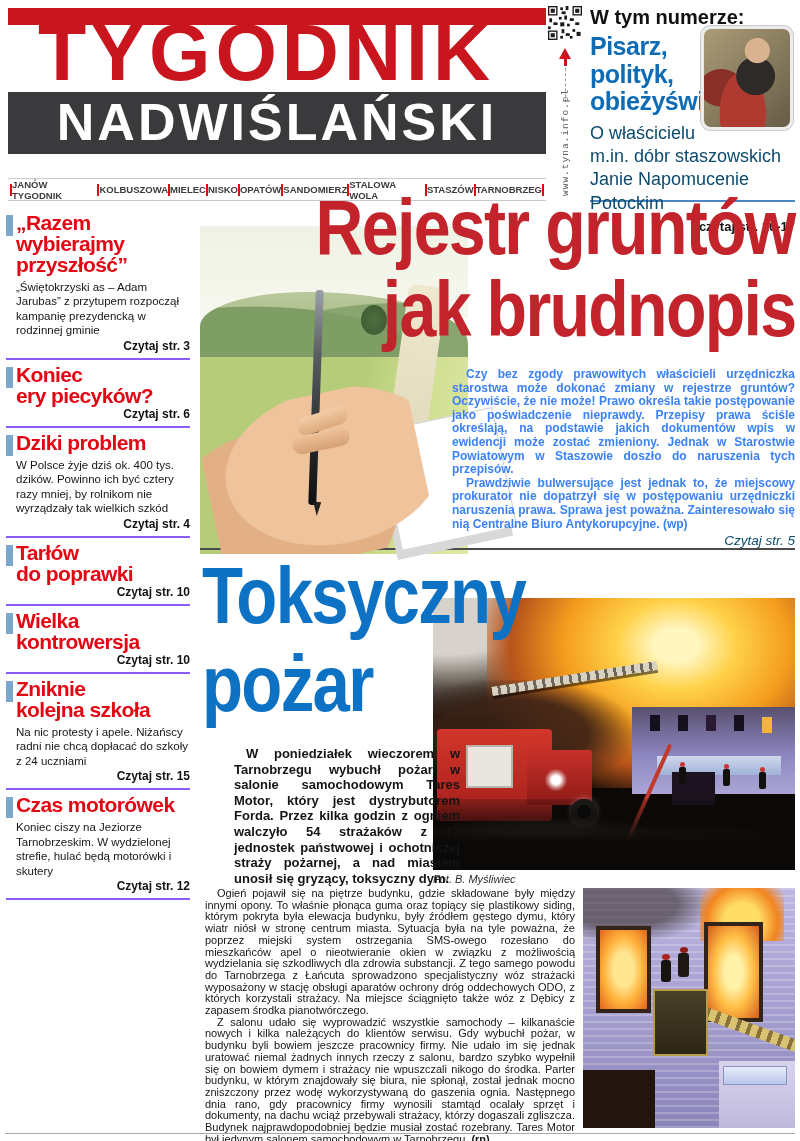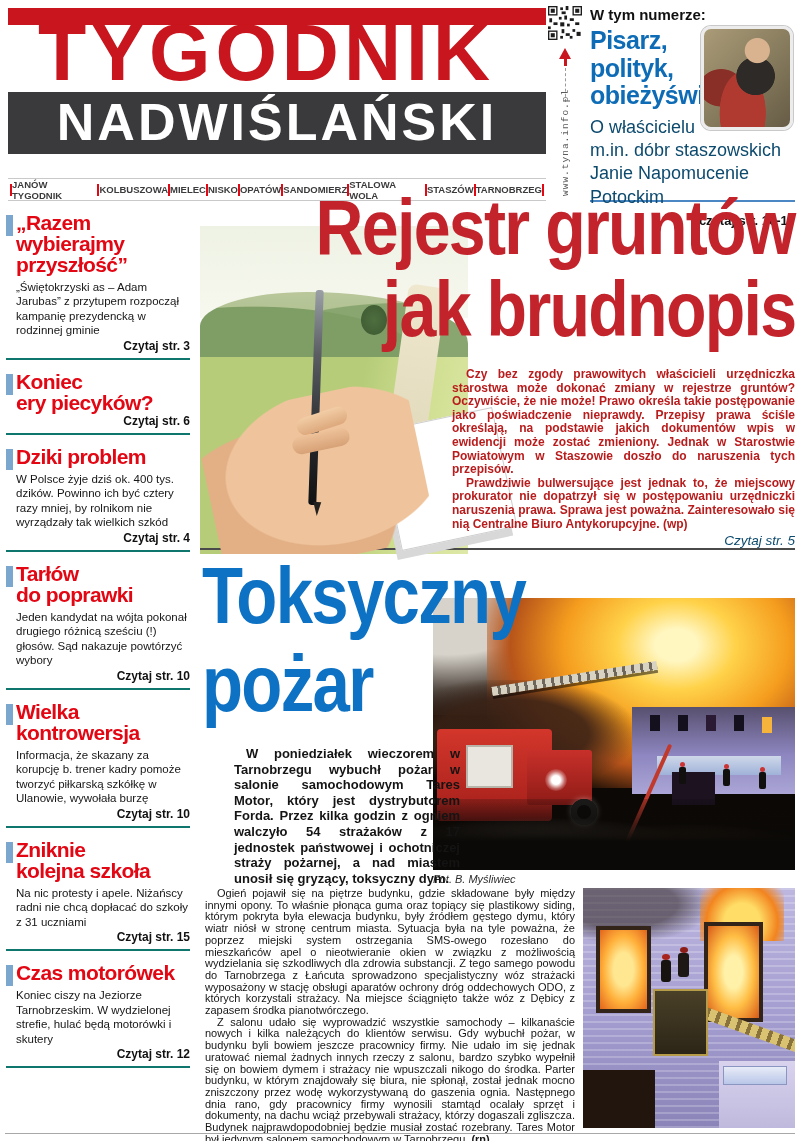--- a/index.html
+++ b/index.html
@@ -29,36 +29,36 @@
   .qr-svg { width:34px; height:34px; display:block; }
   .up-arrow { width:0; height:0; border-left:6px solid transparent; border-right:6px solid transparent;
               border-bottom:11px solid #c9151d; margin:8px auto 0; }
   .arrow-stem { width:3px; height:7px; background:#c9151d; margin:0 auto; }
   .dash-line { width:0; height:34px; border-left:1px dashed #9a9a9a; margin:2px auto; }
   .site-vert { writing-mode:vertical-rl; transform:rotate(180deg); font-family:"Liberation Mono", monospace;
                font-size:9.5px; color:#5c5c5c; letter-spacing:1px; display:inline-block; height:92px; }
 
   
   .promo-box { position:absolute; left:590px; top:6px; width:205px; height:196px; border-bottom:2px solid #4b87c5; }
-  .promo-kicker { font-size:15px; font-weight:600; color:#111; }
+  .promo-kicker { font-size:20px; font-weight:600; color:#111; }
   .promo-title { margin-top:4px; font-size:25px; line-height:1.1; font-weight:bold; color:#0d6cb5; letter-spacing:-0.5px; }
   .promo-portrait { position:absolute; right:2px; top:20px; width:92px; height:104px; border-radius:10px;
                     border:3px solid #ececec; box-shadow:0 0 0 1px #c9c9c9;
                     background:
                       radial-gradient(circle at 62% 22%, #d9b28f 0 13%, rgba(0,0,0,0) 14%),
                       radial-gradient(ellipse at 60% 48%, #2e2a28 0 26%, rgba(0,0,0,0) 27%),
                       radial-gradient(ellipse at 45% 86%, #b03a30 0 34%, rgba(0,0,0,0) 35%),
                       radial-gradient(ellipse at 20% 60%, #8a2f28 0 22%, rgba(0,0,0,0) 23%),
                       linear-gradient(135deg,#aa9b78,#857a5c 55%,#665c46); }
   .promo-desc { margin-top:6px; font-size:18px; line-height:1.3; color:#0c4a6e; }
   .promo-read { margin-top:4px; font-size:13px; font-weight:bold; text-align:right; color:#111; }
 
   
   .sidebar { position:absolute; left:6px; top:208px; width:184px; }
-  .side-item { position:relative; padding:4px 0 5px 10px; border-bottom:2px solid #0f766e; margin-bottom:7px; }
+  .side-item { position:relative; padding:4px 0 5px 10px; border-bottom:2px solid #8b5cf6; }
   .bullet { position:absolute; left:0; top:7px; width:7px; height:21px; background:#7ba6cd; }
   .side-title { color:#e30613; font-weight:bold; font-size:21px; line-height:1.0; letter-spacing:-0.6px; }
   .side-body { margin-top:5px; font-size:11.5px; line-height:1.26; color:#161616; }
   .side-read { margin-top:1px; font-size:12px; font-weight:bold; text-align:right; color:#111; }
 
   
   .barcode-block { position:absolute; left:16px; top:1080px; width:150px; height:46px; }
   .bc-main { position:absolute; left:0; top:0; width:102px; height:40px;
              background:repeating-linear-gradient(90deg,#1a1a1a 0 1.5px,#fff 1.5px 3px,#1a1a1a 3px 4px,#fff 4px 6.5px,#1a1a1a 6.5px 7.5px,#fff 7.5px 10px); }
   .bc-digits { position:absolute; left:0; top:33px; width:102px; background:#fff; font-size:9.5px; text-align:center; letter-spacing:1px; color:#111; }
@@ -92,21 +92,21 @@
               radial-gradient(ellipse at 30% 70%, #e3af85 0 55%, rgba(0,0,0,0) 56%);
               transform:rotate(-12deg); z-index:2; }
   .lp-finger{ position:absolute; left:96px; top:186px; width:52px; height:18px; background:linear-gradient(#f2cda6,#dda87c);
               border-radius:9px; transform:rotate(-18deg); z-index:4; }
   .lp-finger2{ position:absolute; left:92px; top:206px; width:58px; height:18px; background:linear-gradient(#eec29a,#d7a176);
               border-radius:9px; transform:rotate(-12deg); z-index:4; }
   .paper-card { position:absolute; left:388px; top:418px; width:118px; height:122px; background:#fff;
                 border:1px solid #cfcfcf; box-shadow:-6px 8px 0 #d8d8d8; transform:rotate(-12deg); z-index:1; }
 
   .lead-text { position:absolute; left:452px; top:368px; width:343px; z-index:2; }
-  .lead-text p { font-size:12px; line-height:13.6px; font-weight:bold; color:#b91c1c; text-align:justify; text-indent:14px; }
+  .lead-text p { font-size:12px; line-height:13.6px; font-weight:bold; color:#3b82f6; text-align:justify; text-indent:14px; }
   .lead-read { font-size:13.5px; font-style:italic; text-align:right; color:#0c4a6e; margin-top:2px; }
   .rule-lead { position:absolute; left:200px; top:548px; width:595px; height:2px; background:#4a4a4a; }
 
   
   .fire-title { position:absolute; left:202px; top:552px; color:#0d72c4; font-weight:bold; font-size:79px;
                 line-height:1.12; letter-spacing:-2px; transform:scaleX(.85); transform-origin:0 0; z-index:3; }
   .fire-lead { position:absolute; left:205px; top:746px; width:226px; font-size:13px; line-height:15.6px;
                font-weight:bold; color:#141414; text-align:justify; text-indent:12px; z-index:3;margin-left:29px; }
 
   .fire-photo { position:absolute; left:433px; top:598px; width:362px; height:272px; overflow:hidden; background:#0c0805; z-index:1; }
@@ -279,37 +279,35 @@
       <span class="bullet"></span>
       <div class="side-title preline">Dziki problem</div>
       <div class="side-body">W Polsce żyje dziś ok. 400 tys. dzików. Powinno ich być cztery razy mniej, by rolnikom nie wyrządzały tak wielkich szkód</div>
       <div class="side-read">Czytaj str. 4</div>
     </div>
 
     <div class="side-item">
       <span class="bullet"></span>
       <div class="side-title preline">Tarłów
 do poprawki</div>
-      <div class="side-body">Jeden kandydat na wójta pokonał drugiego różnicą sześciu (!) głosów. Sąd nakazuje powtórzyć wybory</div>
       <div class="side-read">Czytaj str. 10</div>
     </div>
 
     <div class="side-item">
       <span class="bullet"></span>
       <div class="side-title preline">Wielka
 kontrowersja</div>
-      <div class="side-body">Informacja, że skazany za korupcję b. trener kadry pomoże tworzyć piłkarską szkółkę w Ulanowie, wywołała burzę</div>
       <div class="side-read">Czytaj str. 10</div>
     </div>
 
     <div class="side-item">
       <span class="bullet"></span>
       <div class="side-title preline">Zniknie
 kolejna szkoła</div>
-      <div class="side-body">Na nic protesty i apele. Niżańscy radni nie chcą dopłacać do szkoły z 31 uczniami</div>
+      <div class="side-body">Na nic protesty i apele. Niżańscy radni nie chcą dopłacać do szkoły z 24 uczniami</div>
       <div class="side-read">Czytaj str. 15</div>
     </div>
 
     <div class="side-item">
       <span class="bullet"></span>
       <div class="side-title preline">Czas motorówek</div>
       <div class="side-body">Koniec ciszy na Jeziorze Tarnobrzeskim. W wydzielonej strefie, hulać będą motorówki i skutery</div>
       <div class="side-read">Czytaj str. 12</div>
     </div>
   </div>

